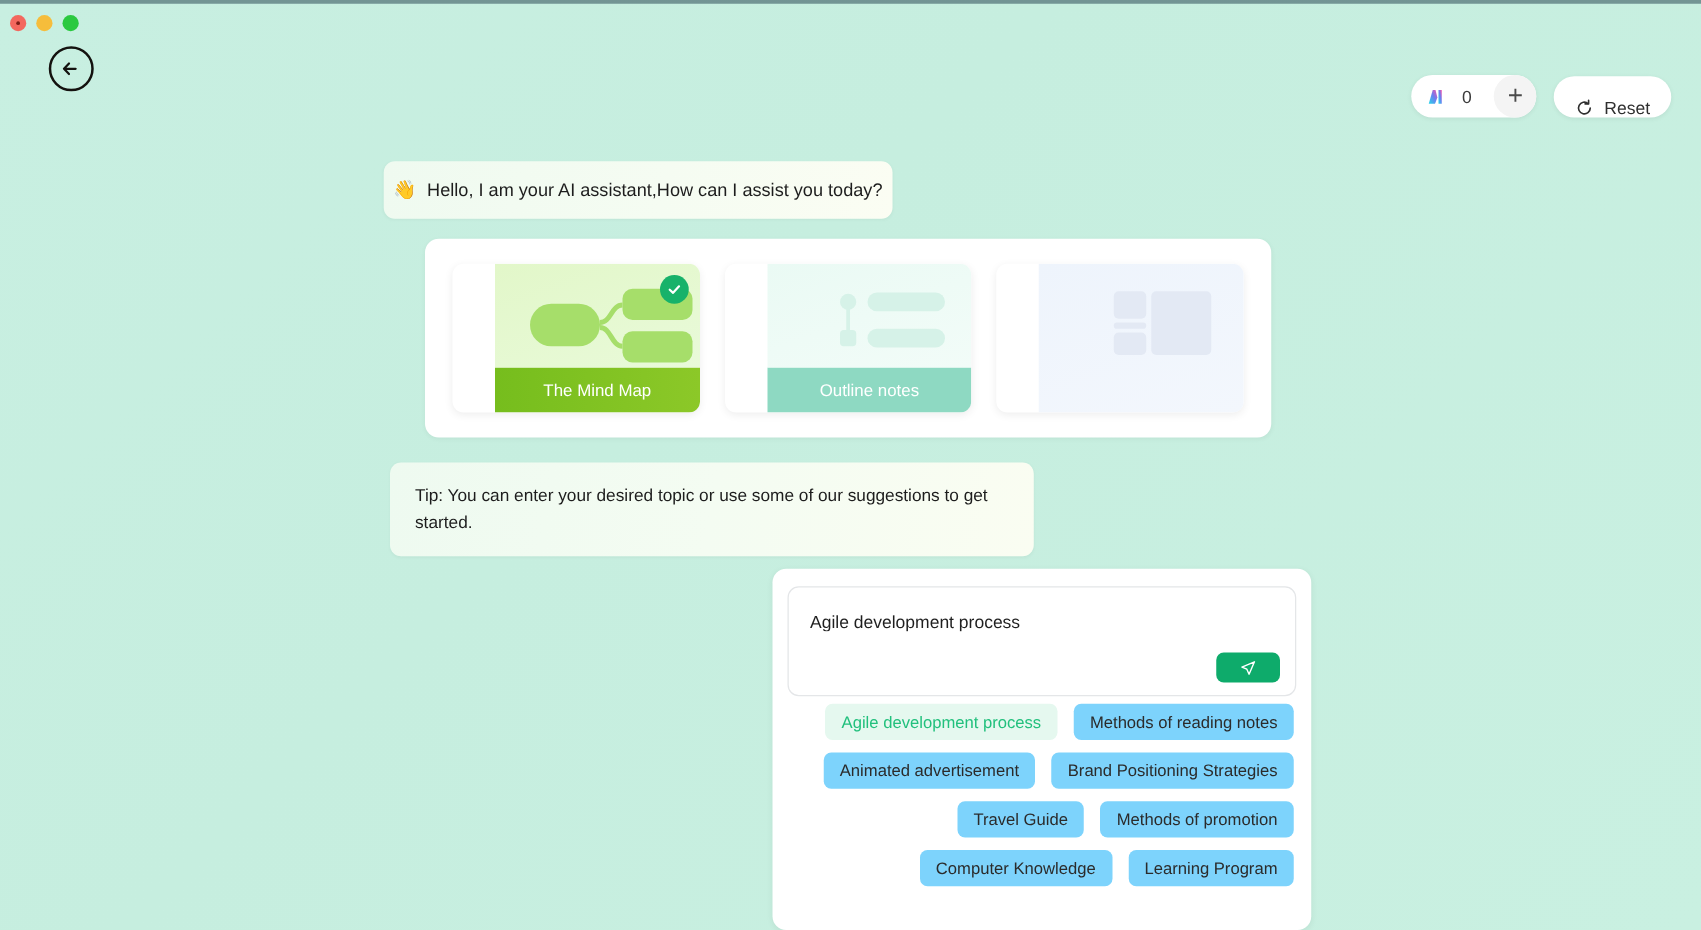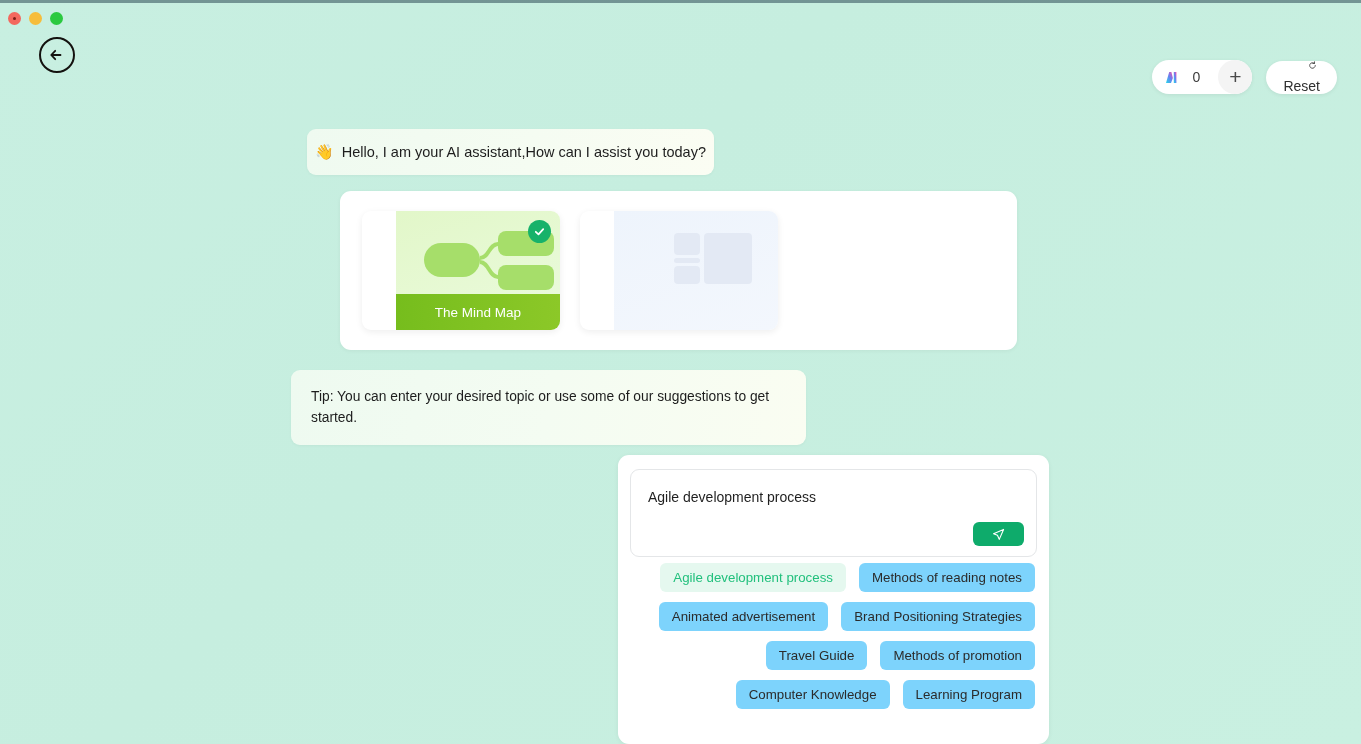--- a/index.html
+++ b/index.html
@@ -115,21 +115,20 @@
     align-items: flex-end;
     gap: 8px;
     height: 33px;
     padding: 0 17px;
     background: #ffffff;
     border-radius: 17px;
     box-shadow: 0 1px 4px rgba(0,0,0,.07);
     cursor: pointer;
     font-size: 14px;
     color: #2f2f2f;
-    flex-direction: column;
   }
 
   
   #greeting-bubble {
     position: absolute;
     top: 129px;
     left: 307px;
     background: linear-gradient(100deg, #effaf0 0%, #f5fcf2 55%, #fbfdf3 100%);
     border-radius: 9px;
     padding: 14px 8px;
@@ -251,21 +250,21 @@
   .ppt-block {
     position: absolute;
     background: #e3e9f4;
     border-radius: 4px;
   }
 
   
   #tip-bubble {
     position: absolute;
     top: 370px;
-    left: 291px;
+    left: 312px;
     width: 515px;
     background: linear-gradient(100deg, #eefaf0 0%, #f4fcf2 50%, #fafdf2 100%);
     border-radius: 9px;
     padding: 16px 20px;
     font-size: 13.8px;
     line-height: 1.55;
     color: #1d1d1d;
     box-shadow: 0 1px 3px rgba(0,0,0,.04);
   }
 
@@ -406,20 +405,30 @@
       </svg>
       <div id="card-selected-badge">
         <svg width="13" height="13" viewBox="0 0 14 14">
           <path d="M3 7.3 L5.9 10 L11 4.4" fill="none" stroke="#ffffff" stroke-width="1.9" stroke-linecap="round" stroke-linejoin="round"></path>
         </svg>
       </div>
     </div>
     <div class="card-label">The Mind Map</div>
   </div>
 
+  <div class="doc-card" id="card-outline">
+    <div class="thumb">
+      <div class="ol-dot" style="left:58px; top:24px;"></div>
+      <div class="ol-stem" style="left:63px; top:34px; height:22px;"></div>
+      <div class="ol-dot" style="left:58px; top:53px; border-radius:3px;"></div>
+      <div class="ol-bar" style="left:80px; top:23px; width:62px;"></div>
+      <div class="ol-bar" style="left:80px; top:52px; width:62px;"></div>
+    </div>
+    <div class="card-label">Outline notes</div>
+  </div>
 
   <div class="doc-card" id="card-ppt">
     <div class="thumb">
       <div class="ppt-block" style="left:60px; top:22px; width:26px; height:22px;"></div>
       <div class="ppt-block" style="left:60px; top:47px; width:26px; height:5px;"></div>
       <div class="ppt-block" style="left:60px; top:55px; width:26px; height:18px;"></div>
       <div class="ppt-block" style="left:90px; top:22px; width:48px; height:51px;"></div>
     </div>
   </div>
 

